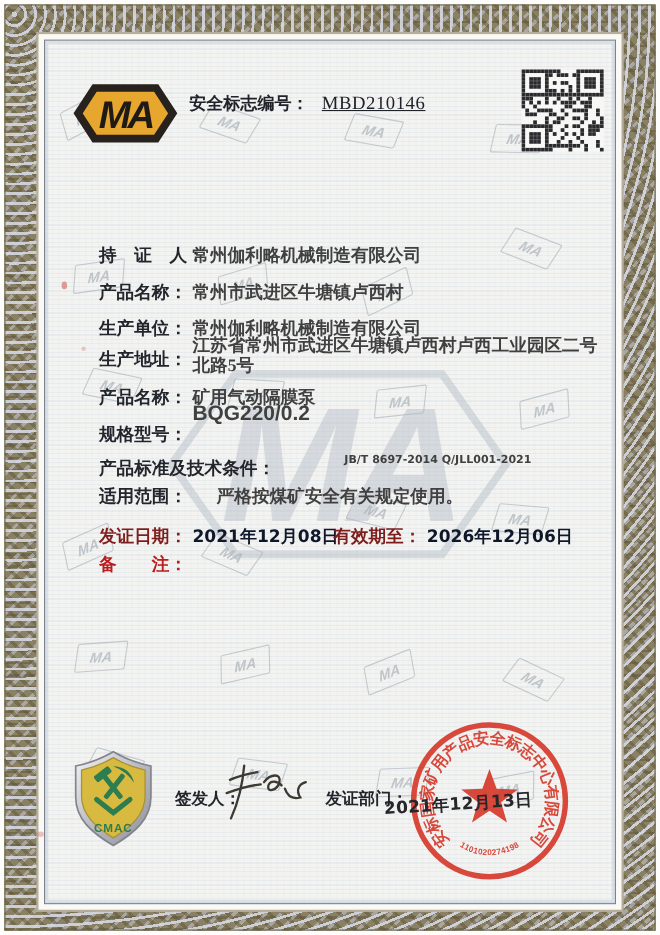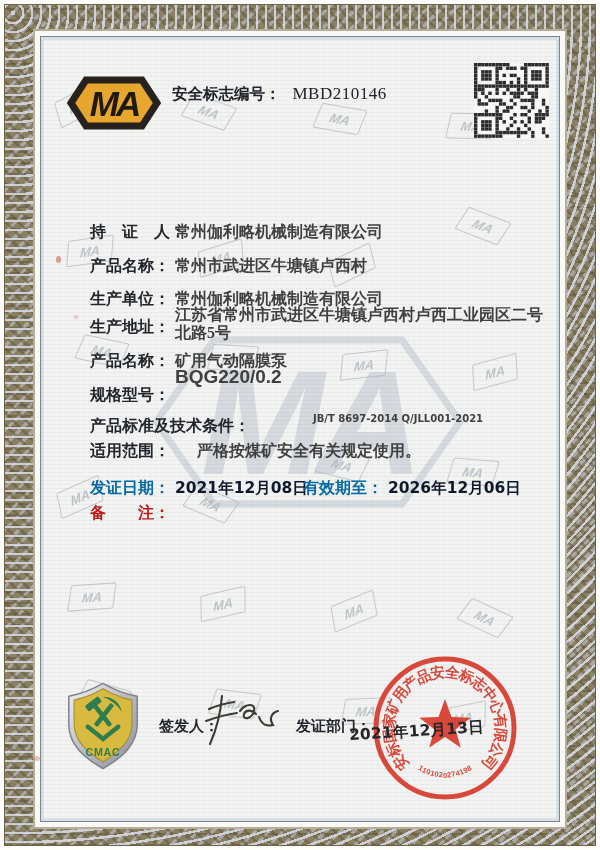--- a/index.html
+++ b/index.html
@@ -20,39 +20,39 @@
     background-image:
       repeating-linear-gradient(0deg, rgba(165,180,195,.13) 0 1px, rgba(0,0,0,0) 1px 4px),
       repeating-linear-gradient(90deg, rgba(200,205,212,.07) 0 2px, rgba(0,0,0,0) 2px 6px);}
   
   .wm-small{position:absolute;width:44px;height:24px;border:1.5px solid rgba(152,160,170,.5);
     color:rgba(152,160,170,.55);font:italic 700 13px "Liberation Sans",sans-serif;
     display:flex;align-items:center;justify-content:center;border-radius:2px;pointer-events:none;}
   
   .cert-no-line{position:absolute;left:172px;top:84px;white-space:nowrap;}
   .cert-no-label{font:600 15.5px "Liberation Sans",sans-serif;color:#21232a;}
-  .cert-no-value{font:500 17px "Liberation Serif",serif;color:#20222a;margin-left:12px;letter-spacing:.5px;}
+  .cert-no-value{font:500 17px "Liberation Serif",serif;color:#20222a;margin-left:12px;letter-spacing:.5px;text-decoration:underline;}
   .title{position:absolute;left:44px;right:44px;top:137px;text-align:center;
     font:700 35px "Liberation Serif",serif;color:#1c1d22;letter-spacing:3px;}
   
   .frow{position:absolute;left:0;top:0;width:100%;}
   .flabel{position:absolute;left:90px;white-space:nowrap;
     font:600 16px "Liberation Sans",sans-serif;color:#23252c;}
   .fvalue{position:absolute;left:175px;white-space:nowrap;
     font:700 16px "Liberation Serif",serif;color:#404040;}
   .r0 .flabel{top:222px}.r0 .fvalue{top:222px}
   .r1 .flabel{top:256px}.r1 .fvalue{top:256px}
   .r2 .flabel{top:289px}.r2 .fvalue{top:289px}
   .r3 .flabel{top:317px}.r3 .fvalue{top:306px;width:370px;white-space:normal;line-height:18px;}
   .r4 .flabel{top:351px}.r4 .fvalue{top:351px}
   .r5 .flabel{top:385px}.r5 .fvalue{top:366px;font-family:Liberation Sans, sans-serif;font-size:19px;}
   .r6 .flabel{top:416px}.r6 .fvalue{top:413px;left:313px;font-family:"DejaVu Sans",sans-serif;font-size:10px;}
   .r7 .flabel{top:441px}.r7 .fvalue{top:441px;left:197px;}
   .dates{position:absolute;top:478px;left:0;width:100%;white-space:nowrap;}
-  .dlabel{font:600 16px "Liberation Sans",sans-serif;color:#0369a1;position:absolute;}
+  .dlabel{font:600 16px "Liberation Sans",sans-serif;color:#7f1d1d;position:absolute;}
   .dvalue{font:700 15.5px "DejaVu Sans",sans-serif;color:#0f172a;position:absolute;}
   .remark{position:absolute;left:90px;top:503px;font:600 16px "Liberation Sans",sans-serif;color:#b91c1c;}
   .statement{position:absolute;left:64px;top:548px;width:484px;text-indent:32px;
     font:700 15.8px "Liberation Serif",serif;color:#17181d;line-height:23.2px;
     text-align:justify;word-break:break-all;}
   
   .sig-label{position:absolute;left:159px;top:717px;font:700 15px "Liberation Sans",sans-serif;color:#23252c;}
   .dept-label{position:absolute;left:296px;top:717px;font:700 15px "Liberation Sans",sans-serif;color:#23252c;}
   .issue-date{position:absolute;left:349px;top:721px;font:700 15.5px "DejaVu Sans",sans-serif;
     color:#26262b;transform:rotate(-3.5deg);z-index:7;letter-spacing:.2px;}

